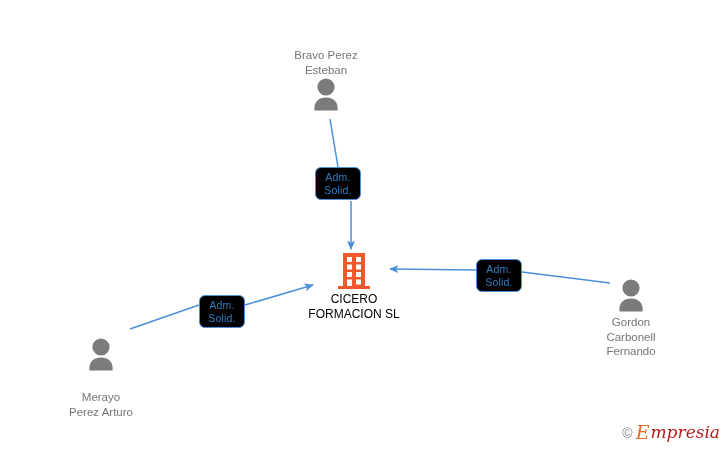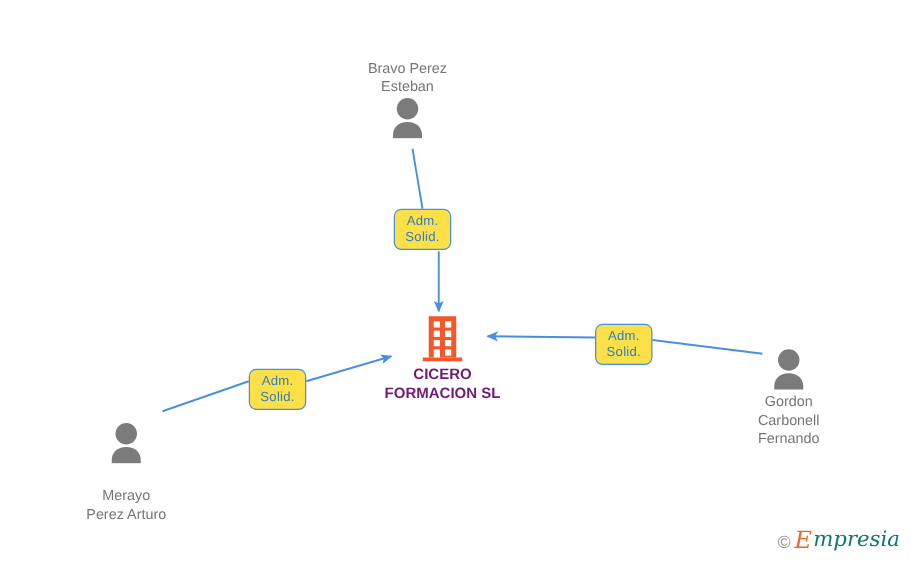--- a/index.html
+++ b/index.html
@@ -47,35 +47,35 @@
   
   .company {
     position: absolute;
     width: 180px;
     margin-left: -90px;
     text-align: center;
   }
   .company .c-name {
     font-size: 12px;
     line-height: 14.5px;
-    font-weight: bold;
-    color: #701a75;
+    font-weight: normal;
+    color: #000000;
     white-space: pre-line;
     margin-top: 2px;
   }
   .bldg {
     display: block;
     margin: 0 auto;
   }
 
   
   .rel-label {
     position: absolute;
     box-sizing: border-box;
-    background: #fde047;
+    background: #000000;
     border: 1.4px solid #4a90d9;
     border-radius: 6px;
     color: #2f7ec4;
     font-size: 10.5px;
     line-height: 13px;
     text-align: center;
     padding: 3px 0 4px 0;
     white-space: pre-line;
     letter-spacing: .2px;
   }
@@ -98,21 +98,21 @@
     font-family: "DejaVu Serif", serif;
     font-style: italic;
     font-size: 19px;
     color: #e8692a;
     line-height: 19px;
   }
   #watermark .wm-rest {
     font-family: "DejaVu Serif", serif;
     font-style: italic;
     font-size: 17px;
-    color: #0f766e;
+    color: #b91c1c;
     line-height: 19px;
     margin-left: -2px;
   }
 </style>
 </head>
 <body>
 
 <div id="canvas">
 
   <svg id="edges" viewBox="0 0 728 450" width="728" height="450">

